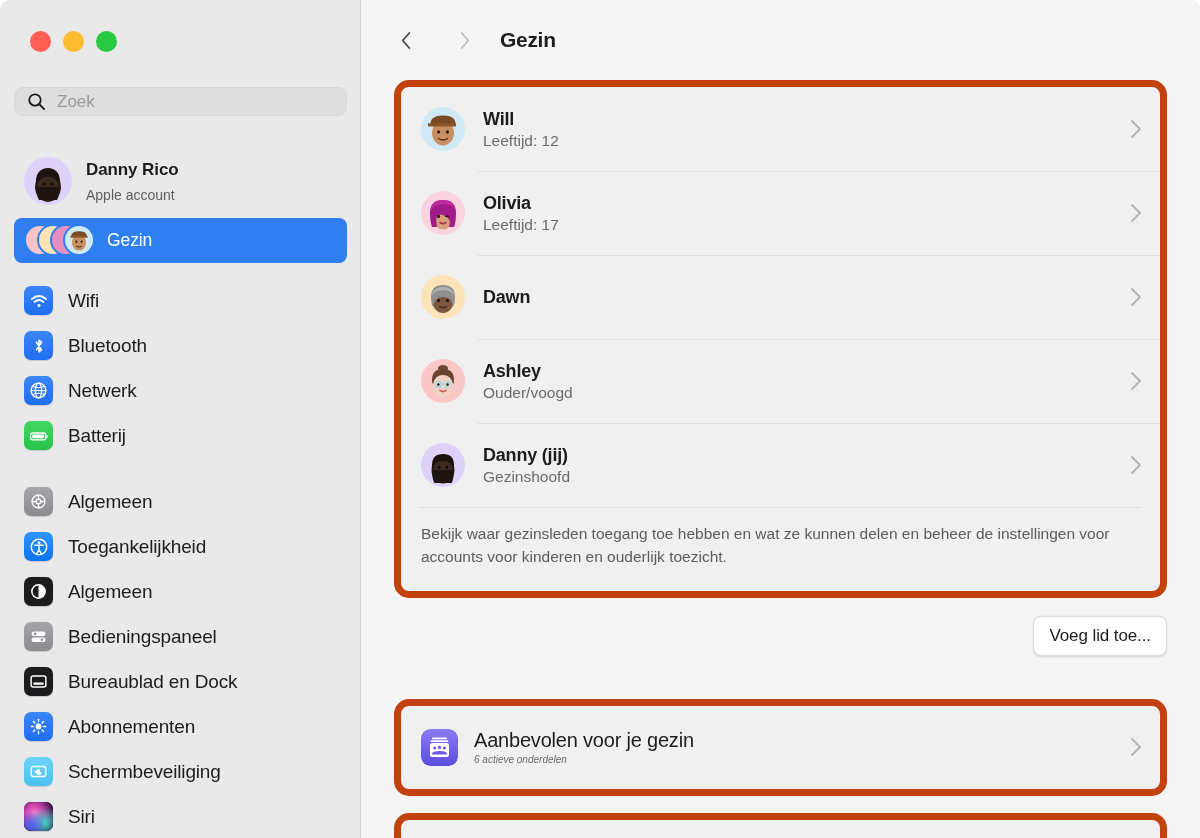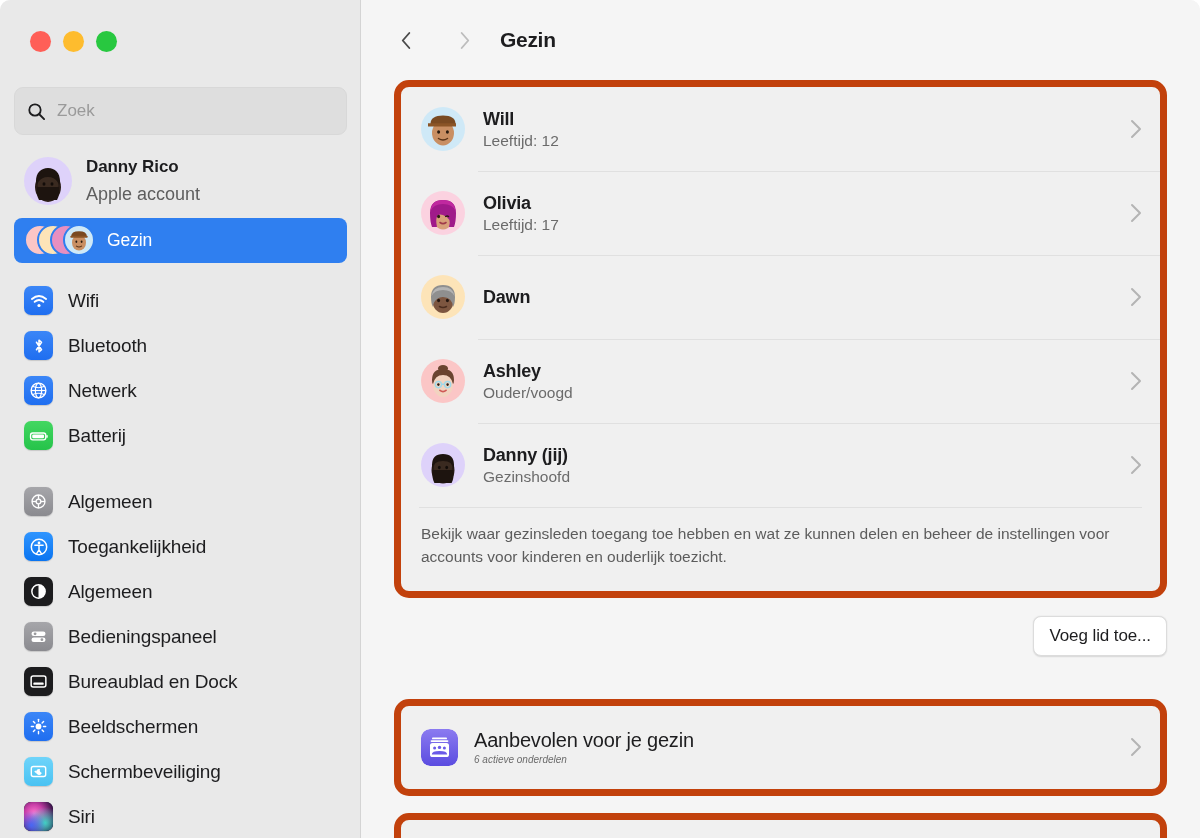--- a/index.html
+++ b/index.html
@@ -32,21 +32,21 @@
     position: absolute; top: 31px; left: 30px;
     display: flex; gap: 12px;
   }
   .tl { width: 21px; height: 21px; border-radius: 50%; display:block; }
   .tl-red { background: #ff5f57; }
   .tl-yellow { background: #febc2e; }
   .tl-green { background: #28c840; }
 
   .search-wrap {
     position: absolute; top: 87px; left: 14px;
-    width: 333px; height: 48px;
+    width: 333px; height: 29px;
     background: #dedede;
     border: 1px solid #d8d8d8;
     border-radius: 9px;
     display: flex; align-items: center;
     padding: 0 12px;
   }
   .search-icon { width: 19px; height: 19px; flex-shrink: 0; margin-right: 11px; }
   .search-input {
     border: none; background: transparent; outline: none;
     font-family: "Liberation Sans", sans-serif;
@@ -58,21 +58,21 @@
   .account-row {
     position: absolute; top: 150px; left: 14px;
     width: 333px; height: 62px;
     display: flex; align-items: center;
     padding: 0 10px;
     border-radius: 8px;
   }
   .avatar-lg { width: 48px; height: 48px; border-radius: 50%; flex-shrink: 0; position: relative; overflow: hidden; }
   .account-texts { margin-left: 14px; display: flex; flex-direction: column; justify-content: center; gap: 7px;}
   .account-name { font-size: 17px; font-weight: bold; color: #1d1d1f; letter-spacing: -0.1px;}
-  .account-sub { font-size: 18px; color: #5e5e5e; }
+  .account-sub { font-size: 14px; color: #5e5e5e; }
 
   
   .gezin-row {
     position: absolute; top: 218px; left: 14px;
     width: 333px; height: 45px;
     background: #2f7ff0;
     border-radius: 8px;
     display: flex; align-items: center;
     padding: 0 10px;
   }
@@ -352,21 +352,21 @@
                 <line x1="12" y1="17.7" x2="12" y2="20.2"></line>
               <line x1="3.8" y1="12" x2="6.3" y2="12"></line>
                 <line x1="17.7" y1="12" x2="20.2" y2="12"></line>
               <line x1="6.2" y1="6.2" x2="7.9" y2="7.9"></line>
                 <line x1="16.1" y1="16.1" x2="17.8" y2="17.8"></line>
               <line x1="17.8" y1="6.2" x2="16.1" y2="7.9"></line>
                 <line x1="7.9" y1="16.1" x2="6.2" y2="17.8"></line>
             </g>
           </svg>
         </span>
-        <span class="nav-label">Beeldschermen</span>
+        <span class="nav-label">Abonnementen</span>
       </div>
 
       <div class="nav-item">
         <span class="nav-icon" style="background:linear-gradient(#6fd4fa,#49c2f2)">
           <svg viewBox="0 0 24 24" width="21" height="21">
             <rect x="3.8" y="6.3" width="16.4" height="11.4" rx="2.2" fill="none" stroke="#fff" stroke-width="1.6"></rect>
             <path d="M13.6 9.2a3.4 3.4 0 1 0 2.2 4.6 4 4 0 0 1-2.2-4.6z" fill="#fff"></path>
             <path d="M8.6 10.5l.5 1.3 1.3.5-1.3.5-.5 1.3-.5-1.3-1.3-.5 1.3-.5z" fill="#fff"></path>
           </svg>
         </span>

